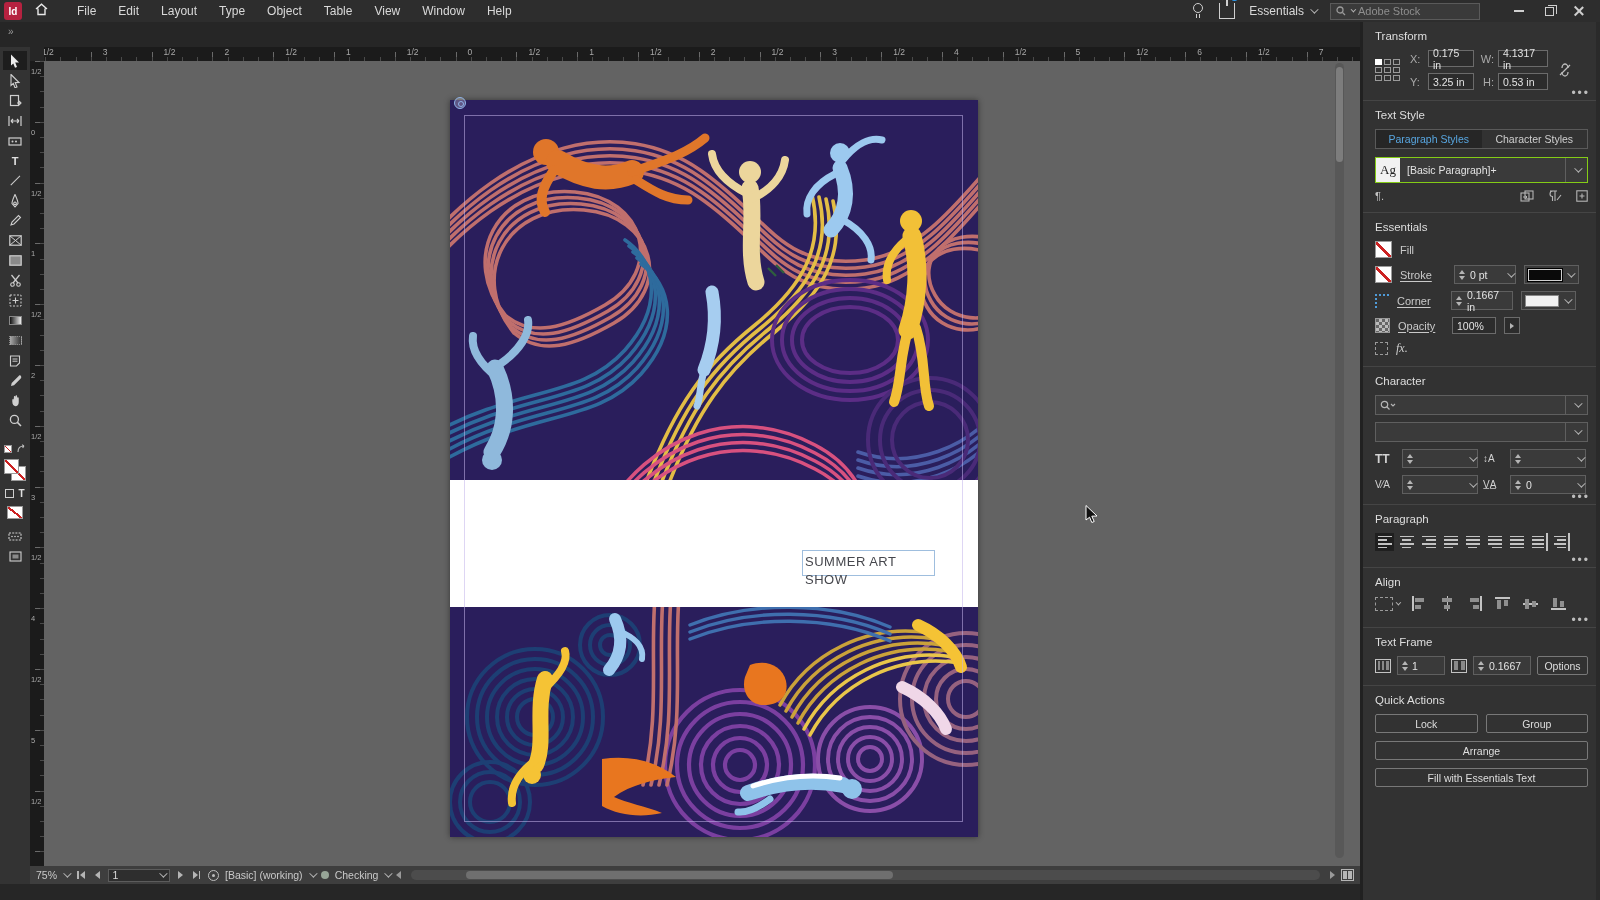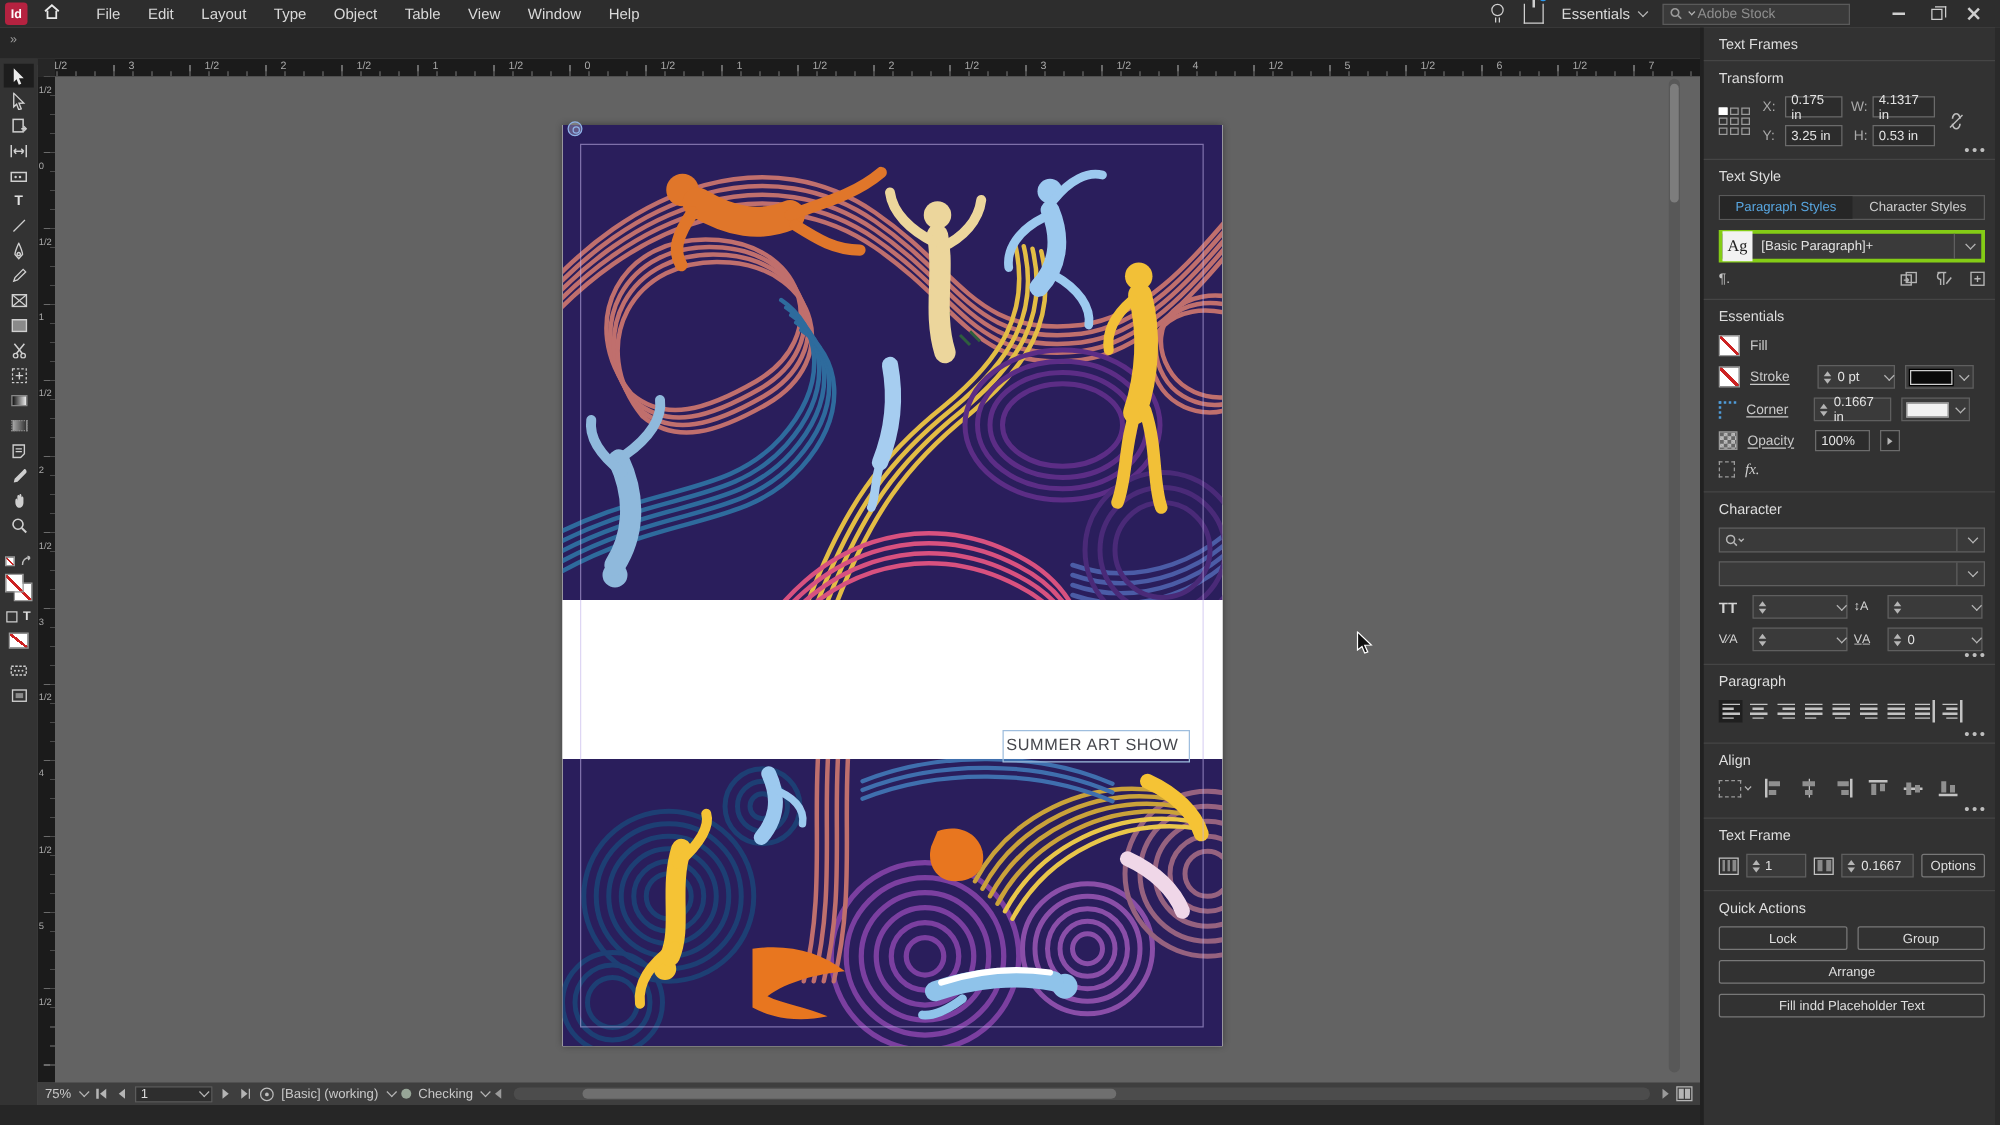--- a/index.html
+++ b/index.html
@@ -137,21 +137,21 @@
             padding:0 4px; color:#e3e3e3; font-size:10.5px; }
   .dots { position:absolute; right:10px; bottom:4px; color:#bdbdbd; letter-spacing:2px; font-size:12px; line-height:6px; }
   .refgrid { display:grid; grid-template-columns:repeat(3,7px); grid-template-rows:repeat(3,6px); gap:2px; }
   .refgrid i { border:1px solid #9a9a9a; display:block; }
   .refgrid i.sel { background:#fff; border-color:#fff; }
   .trgrid { display:flex; gap:10px; align-items:center; }
   .trfields { display:grid; grid-template-columns:14px 46px 16px 50px; gap:6px 4px; align-items:center; }
   .stabs { display:flex; height:20px; margin-bottom:8px; border:1px solid #5a5a5a; }
   .stab { flex:1; display:flex; align-items:center; justify-content:center; font-size:10.5px; color:#cfcfcf; }
   .stab.active { background:#262626; color:#58a6e0; }
-  .styledrop { display:flex; align-items:center; height:26px; border:3px solid #84cc16; background:#3a3a3a; }
+  .styledrop { display:flex; align-items:center; height:26px; border:1px solid #84cc16; background:#3a3a3a; }
   .agbox { width:24px; height:24px; background:#f2f2f2; color:#222; font-family:"Liberation Serif",serif;
            display:flex; align-items:center; justify-content:center; font-size:13px; margin:0; }
   .stylename { flex:1; padding:0 7px; color:#e3e3e3; font-size:10.5px; }
   .ddchev { width:22px; display:flex; align-items:center; justify-content:center; border-left:1px solid #5f5f5f; height:100%; }
   .iconrow { display:flex; align-items:center; margin-top:7px; color:#c3c3c3; }
   .iconrow .right { margin-left:auto; display:flex; gap:14px; }
   .appr-row { display:flex; align-items:center; gap:8px; margin-bottom:7px; }
   .sw16 { width:17px; height:17px; }
   .swblack { width:34px; height:12px; background:#0a0a0a; border:1px solid #cfcfcf; box-shadow:0 0 0 1px #000; }
   .swwhite { width:34px; height:12px; background:#f2f2f2; border:1px solid #888; }
@@ -617,21 +617,21 @@
           <path d="M452,80 C474,90 490,106 496,122" fill="none" stroke="#f0d7e8" stroke-width="12" stroke-linecap="round"></path>
           <path d="M468,18 C490,28 506,44 511,60" fill="none" stroke="#f5c335" stroke-width="12" stroke-linecap="round"></path>
         </svg>
       </div>
 
       <div class="band"></div>
       <div class="guides"></div>
 
 
 
-      <div class="tframe thin" style="left:352px; top:484px; width:150px; height:26px;">
+      <div class="tframe thin" style="left:352px; top:450px; width:133px; height:26px;">
         <div class="txt-small" style="padding:2px 0 0 2px; letter-spacing:.5px;">SUMMER ART SHOW</div>
       </div>
 
       <div class="grabber" style="left:4px; top:-3px;"></div>
     </div>
 
     <div class="vscroll">
         <div class="vthumb"></div>
       </div>
 
@@ -674,23 +674,20 @@
     <span class="tri tri-r" style="border-left-color:#9a9a9a"></span>
     <span class="spreadic">
         <i></i>
         <i></i>
       </span>
   </div>
   <div class="bottomstrip"></div>
 
   <div class="panel">
 
-    <div class="sec" style="padding-bottom:6px">
-      <div class="sec-title" style="margin-bottom:0">Text Frames</div>
-    </div>
 
     <div class="sec">
       <div class="sec-title">Transform</div>
       <div class="trgrid">
         <div class="refgrid">
           <i class="sel"></i>
             <i></i>
             <i></i>
             <i></i>
             <i></i>
@@ -1010,18 +1007,18 @@
     <div class="sec" style="border-bottom:none">
       <div class="sec-title">Quick Actions</div>
       <div class="qarow">
         <span class="qabtn">Lock</span>
         <span class="qabtn">Group</span>
       </div>
       <div class="qarow">
         <span class="qabtn">Arrange</span>
       </div>
       <div class="qarow">
-        <span class="qabtn">Fill indd Placeholder Text</span>
+        <span class="qabtn">Fill with Essentials Text</span>
       </div>
     </div>
     <div class="panel-edge"></div>
   </div>
 </div>
 
 </body></html>

